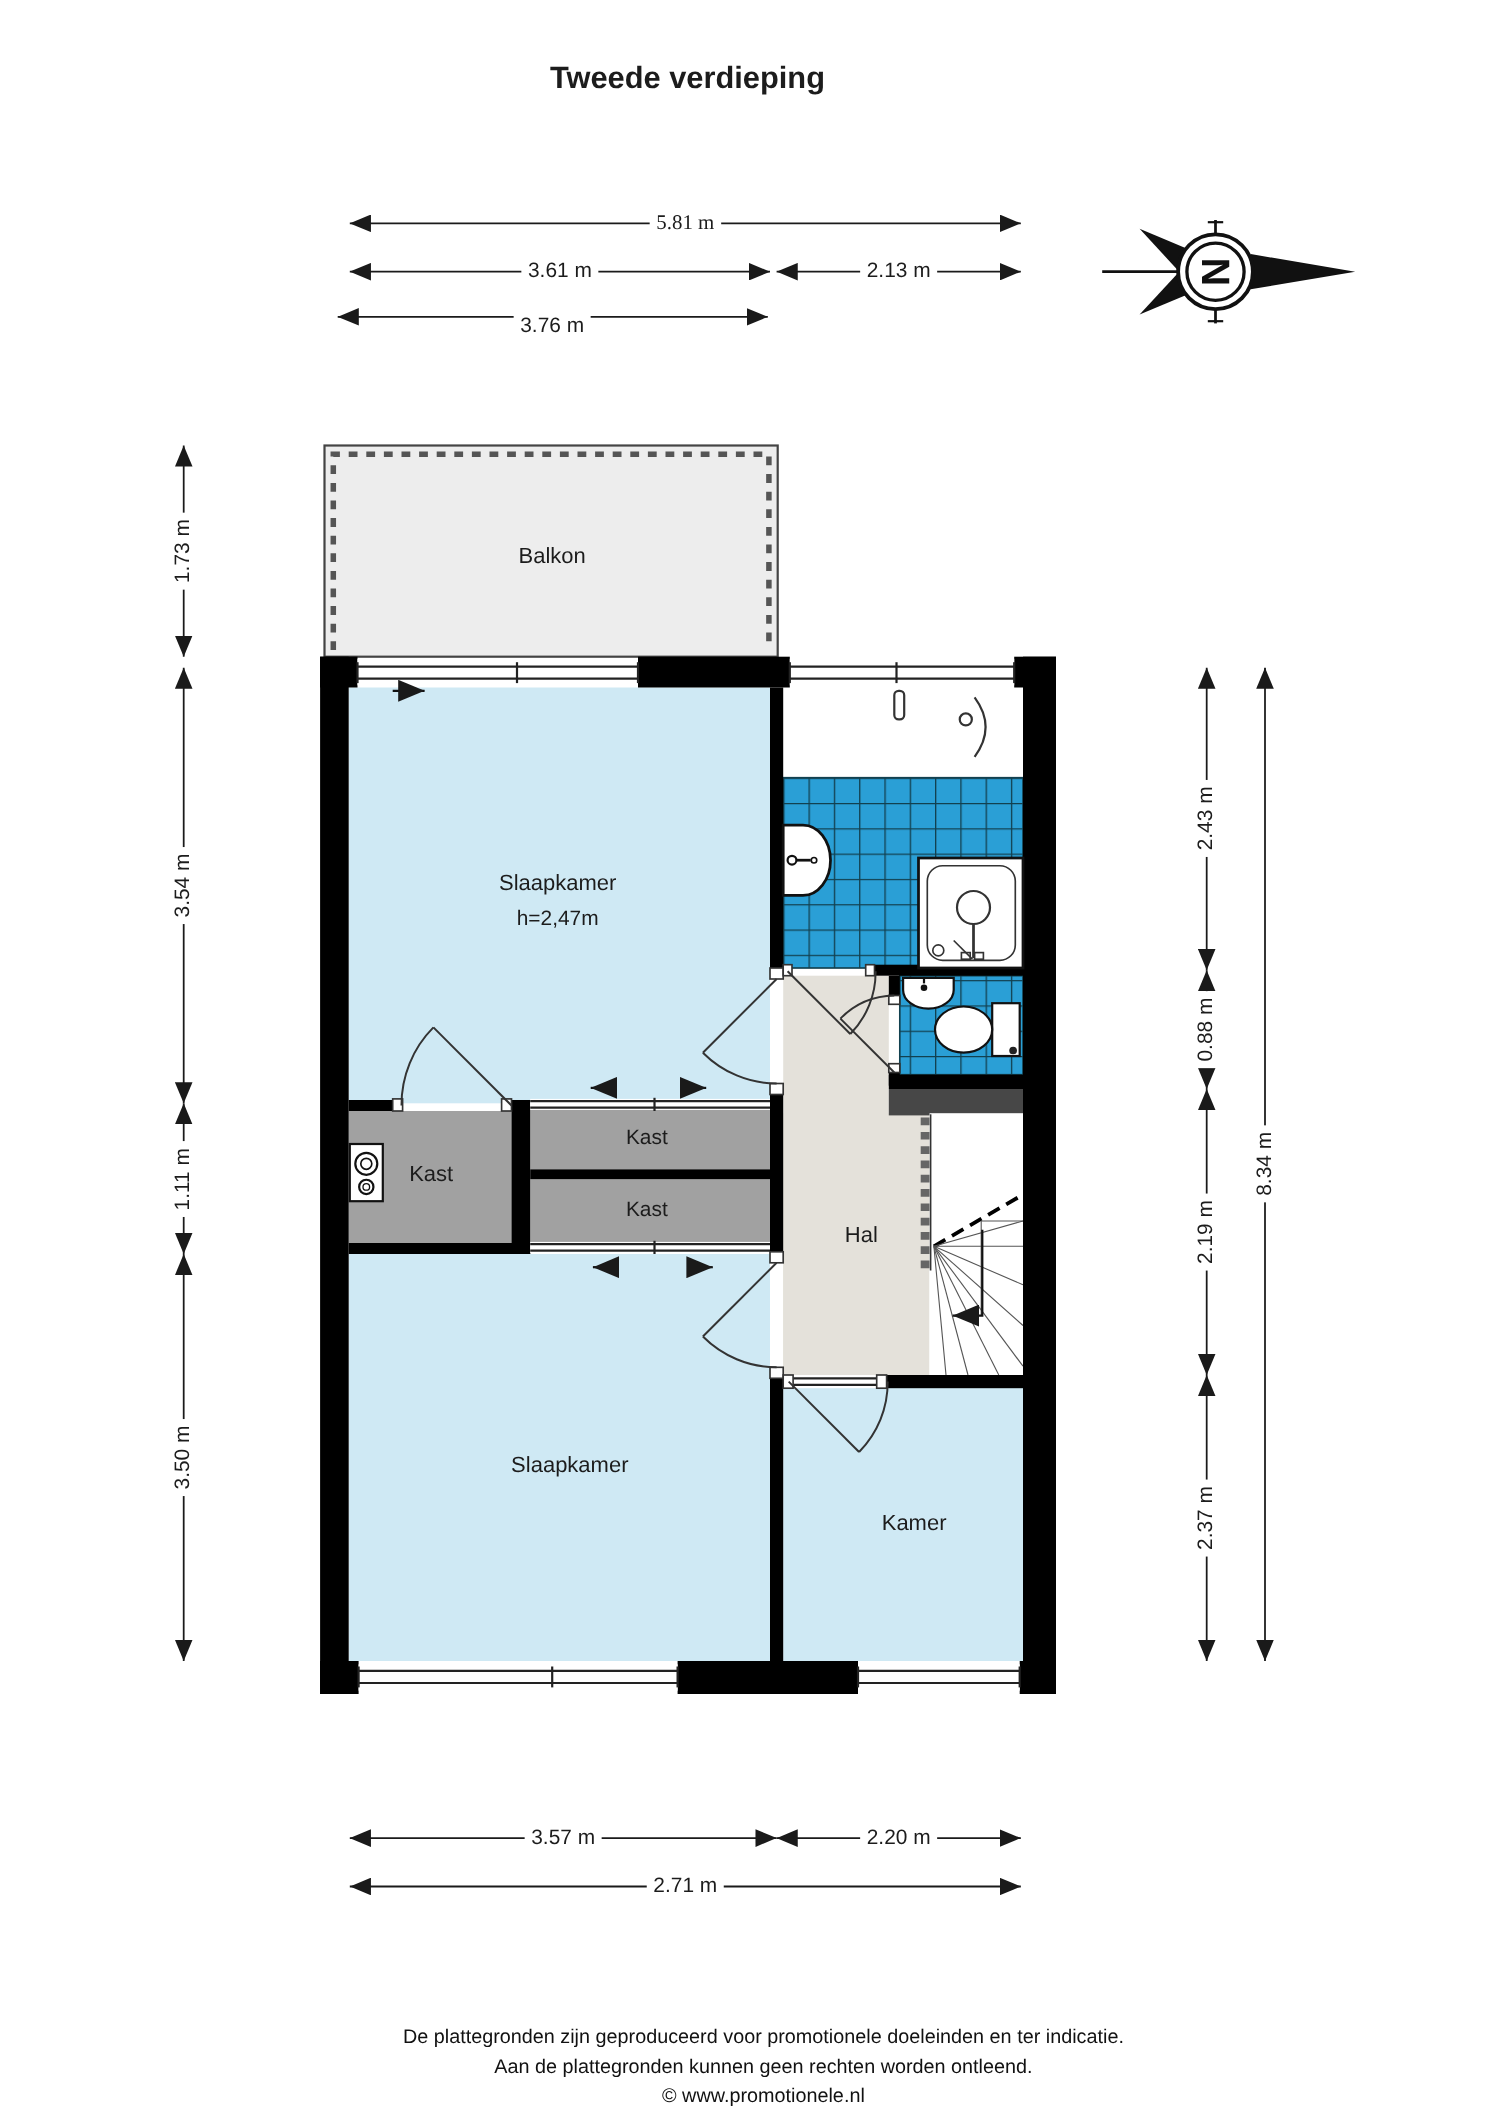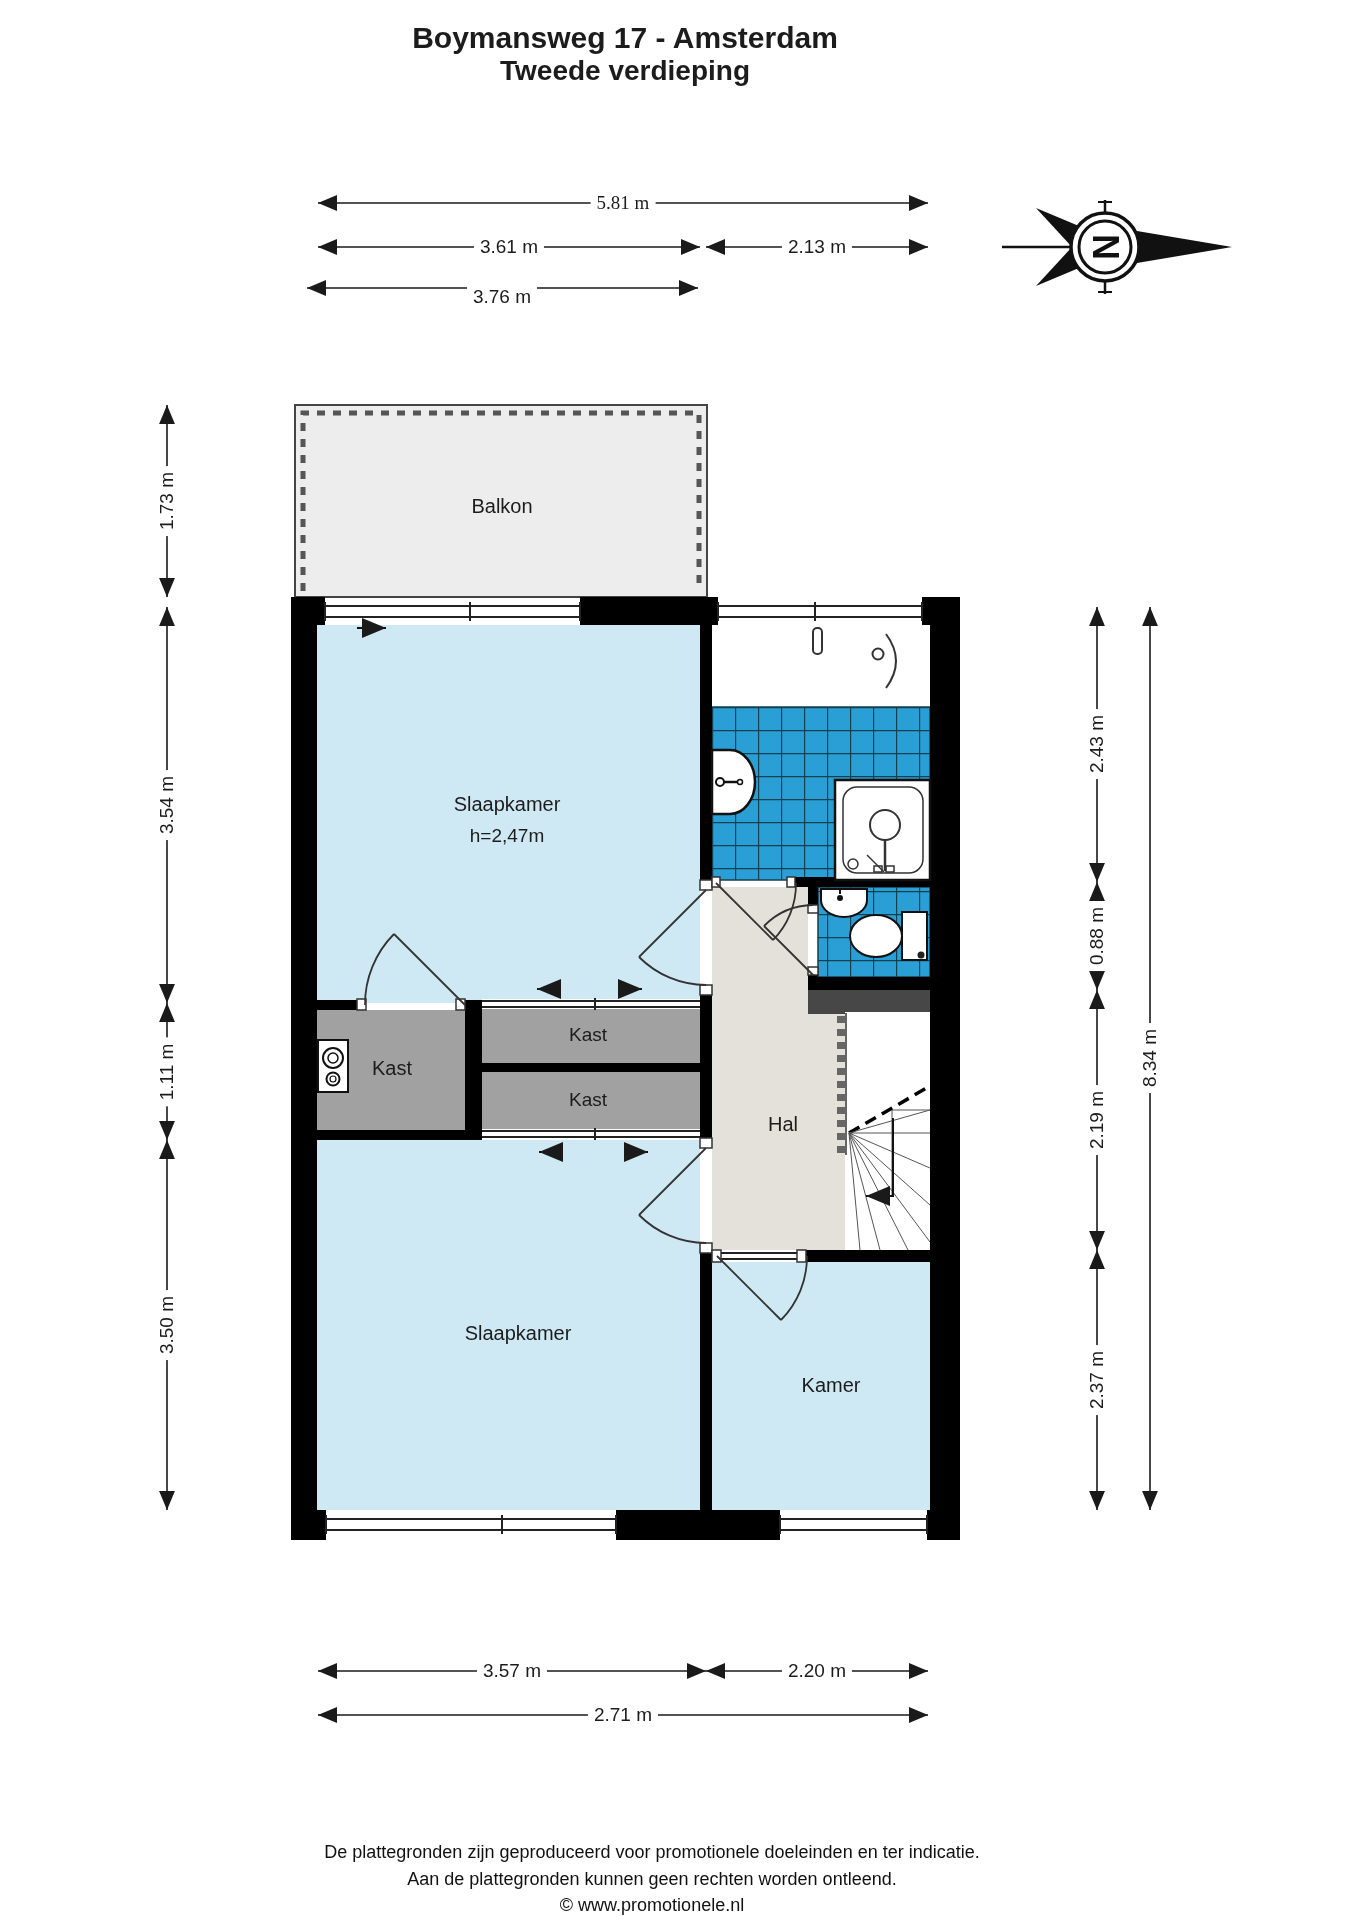--- a/index.html
+++ b/index.html
@@ -8,21 +8,21 @@
     font-family:"Liberation Sans", sans-serif;color:#1a1a1a;overflow:hidden;
   }
   .canvas svg{position:absolute;left:0;top:0;}
   .lbl{position:absolute;transform:translate(-50%,-50%);white-space:nowrap;color:#1c1c1c;}
   .title1{font-size:30px;font-weight:bold;}
   .title2{font-size:28px;font-weight:bold;}
   .room{font-size:20px;}
   .room-small{font-size:19px;}
   .dim{font-size:19px;background:#ffffff;padding:0 6px;line-height:22px;}
   .dim.v{transform:translate(-50%,-50%) rotate(-90deg);}
-  .footer{font-size:18px;color:#111;}
+  .footer{font-size:18px;color:#111;margin-left:42px;}
 </style>
 </head>
 <body>
 
 <div class="canvas">
 
   <svg width="1358" height="1920" viewBox="0 0 1358 1920">
     <defs>
       <marker id="arr" viewBox="0 0 12 10" refX="12" refY="5" markerWidth="12" markerHeight="10" orient="auto-start-reverse">
         <path d="M12,5 L0,0 L0,10 z" fill="#1a1a1a"></path>
@@ -254,21 +254,20 @@
       <line x1="1002" y1="247" x2="1071" y2="247" stroke="#111" stroke-width="2.5"></line>
       <polygon points="1036,208 1098,234 1072,247" fill="#111"></polygon>
       <polygon points="1036,286 1098,260 1072,247" fill="#111"></polygon>
       <polygon points="1137,231 1232,247 1137,263" fill="#111"></polygon>
       <circle cx="1105" cy="247" r="34" fill="#fff" stroke="#111" stroke-width="3.5"></circle>
       <circle cx="1105" cy="247" r="26" fill="#fff" stroke="#111" stroke-width="3"></circle>
       <text x="1105" y="247" transform="rotate(90 1105 247)" text-anchor="middle" dominant-baseline="central" font-family="Liberation Sans, sans-serif" font-size="36" font-weight="bold" fill="#111">N</text>
     </g>
   </svg>
 
-  <div class="lbl title1" style="left:625px;top:38px;">Boymansweg 17 - Amsterdam</div>
   <div class="lbl title2" style="left:625px;top:71px;">Tweede verdieping</div>
 
   <div class="lbl room" style="left:502px;top:506px;">Balkon</div>
   <div class="lbl room" style="left:507px;top:804px;">Slaapkamer</div>
   <div class="lbl room-small" style="left:507px;top:836px;text-align:right;">h=2,47m</div>
   <div class="lbl room" style="left:392px;top:1068px;">Kast</div>
   <div class="lbl room-small" style="left:588px;top:1035px;">Kast</div>
   <div class="lbl room-small" style="left:588px;top:1100px;">Kast</div>
   <div class="lbl room" style="left:783px;top:1124px;">Hal</div>
   <div class="lbl room" style="left:518px;top:1333px;">Slaapkamer</div>

